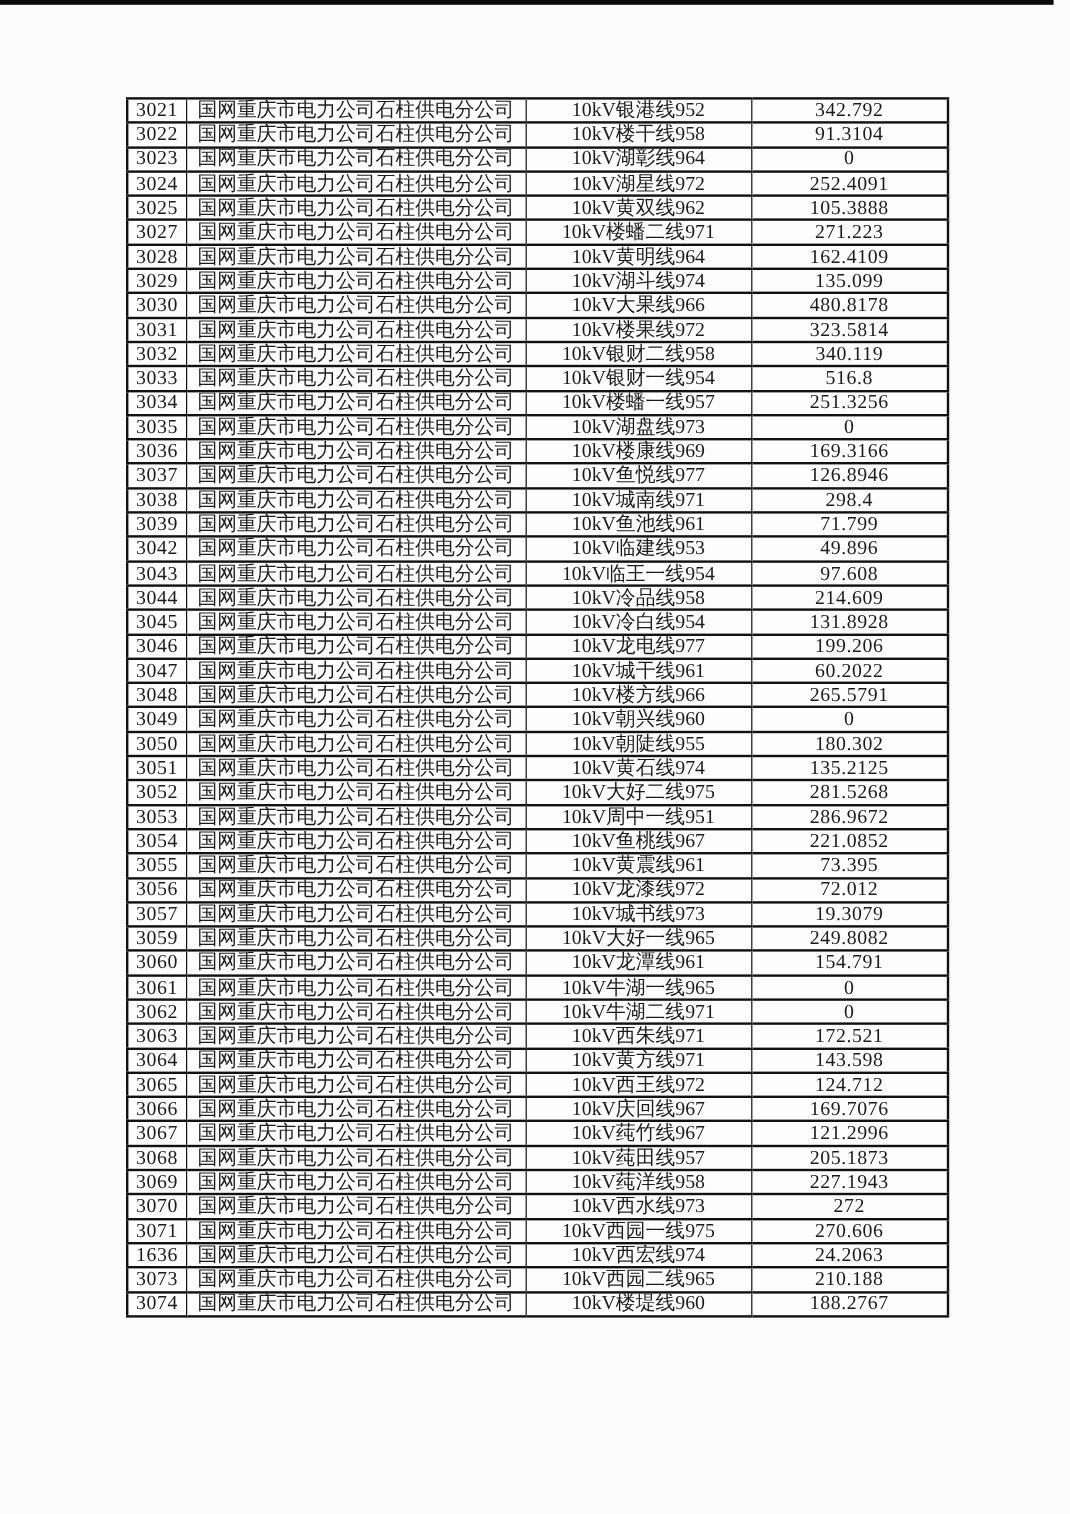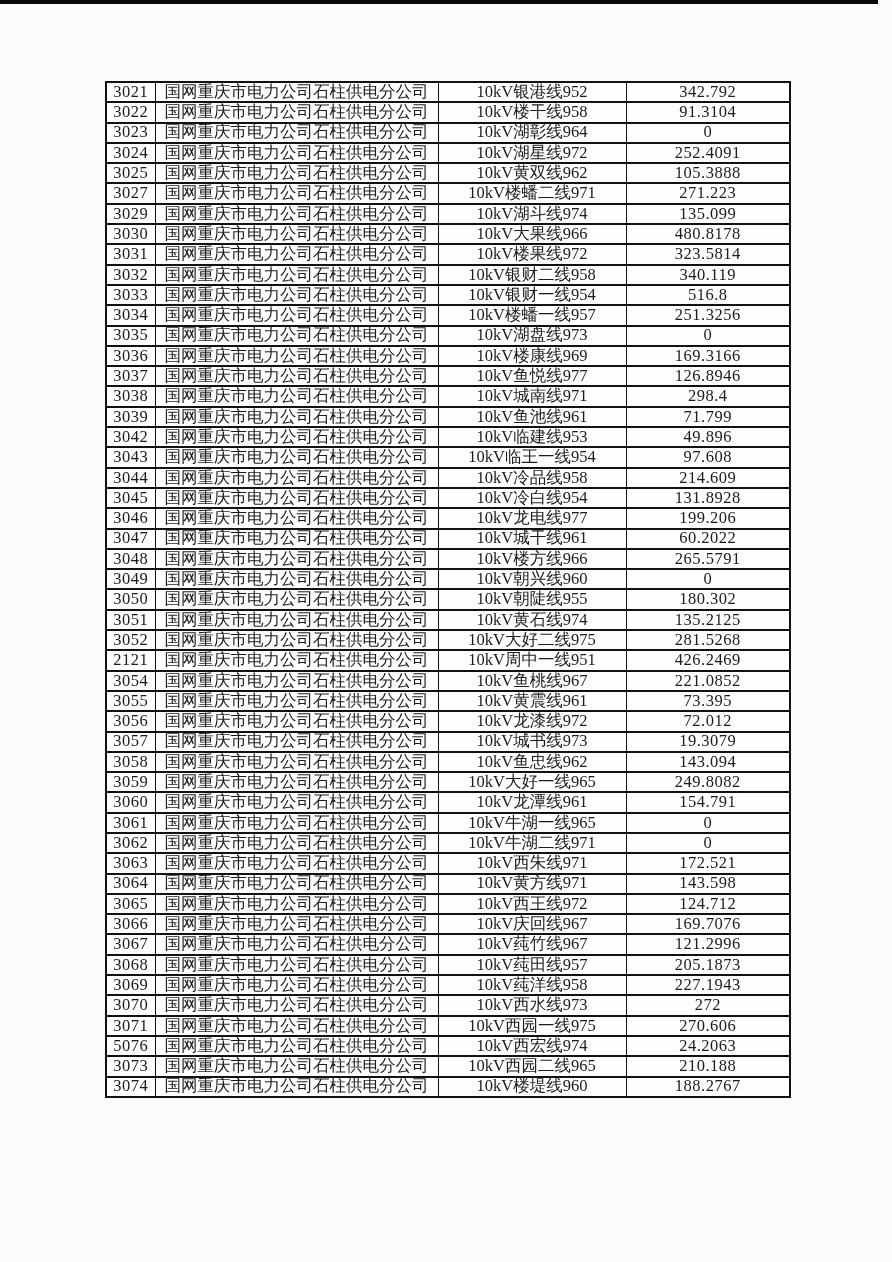--- a/index.html
+++ b/index.html
@@ -106,20 +106,26 @@
           <td class="col-line">10kV黄双线962</td>
           <td class="col-value">105.3888</td>
         </tr>
         <tr>
           <td class="col-id">3027</td>
           <td class="col-company">国网重庆市电力公司石柱供电分公司</td>
           <td class="col-line">10kV楼蟠二线971</td>
           <td class="col-value">271.223</td>
         </tr>
         <tr>
+          <td class="col-id">3028</td>
+          <td class="col-company">国网重庆市电力公司石柱供电分公司</td>
+          <td class="col-line">10kV黄明线964</td>
+          <td class="col-value">162.4109</td>
+        </tr>
+        <tr>
           <td class="col-id">3029</td>
           <td class="col-company">国网重庆市电力公司石柱供电分公司</td>
           <td class="col-line">10kV湖斗线974</td>
           <td class="col-value">135.099</td>
         </tr>
         <tr>
           <td class="col-id">3030</td>
           <td class="col-company">国网重庆市电力公司石柱供电分公司</td>
           <td class="col-line">10kV大果线966</td>
           <td class="col-value">480.8178</td>
@@ -238,24 +244,24 @@
           <td class="col-line">10kV黄石线974</td>
           <td class="col-value">135.2125</td>
         </tr>
         <tr>
           <td class="col-id">3052</td>
           <td class="col-company">国网重庆市电力公司石柱供电分公司</td>
           <td class="col-line">10kV大好二线975</td>
           <td class="col-value">281.5268</td>
         </tr>
         <tr>
-          <td class="col-id">2121</td>
+          <td class="col-id">3053</td>
           <td class="col-company">国网重庆市电力公司石柱供电分公司</td>
           <td class="col-line">10kV周中一线951</td>
-          <td class="col-value">426.2469</td>
+          <td class="col-value">286.9672</td>
         </tr>
         <tr>
           <td class="col-id">3054</td>
           <td class="col-company">国网重庆市电力公司石柱供电分公司</td>
           <td class="col-line">10kV鱼桃线967</td>
           <td class="col-value">221.0852</td>
         </tr>
         <tr>
           <td class="col-id">3055</td>
           <td class="col-company">国网重庆市电力公司石柱供电分公司</td>
@@ -268,26 +274,20 @@
           <td class="col-line">10kV龙漆线972</td>
           <td class="col-value">72.012</td>
         </tr>
         <tr>
           <td class="col-id">3057</td>
           <td class="col-company">国网重庆市电力公司石柱供电分公司</td>
           <td class="col-line">10kV城书线973</td>
           <td class="col-value">19.3079</td>
         </tr>
         <tr>
-          <td class="col-id">3058</td>
-          <td class="col-company">国网重庆市电力公司石柱供电分公司</td>
-          <td class="col-line">10kV鱼忠线962</td>
-          <td class="col-value">143.094</td>
-        </tr>
-        <tr>
           <td class="col-id">3059</td>
           <td class="col-company">国网重庆市电力公司石柱供电分公司</td>
           <td class="col-line">10kV大好一线965</td>
           <td class="col-value">249.8082</td>
         </tr>
         <tr>
           <td class="col-id">3060</td>
           <td class="col-company">国网重庆市电力公司石柱供电分公司</td>
           <td class="col-line">10kV龙潭线961</td>
           <td class="col-value">154.791</td>
@@ -352,21 +352,21 @@
           <td class="col-line">10kV西水线973</td>
           <td class="col-value">272</td>
         </tr>
         <tr>
           <td class="col-id">3071</td>
           <td class="col-company">国网重庆市电力公司石柱供电分公司</td>
           <td class="col-line">10kV西园一线975</td>
           <td class="col-value">270.606</td>
         </tr>
         <tr>
-          <td class="col-id">5076</td>
+          <td class="col-id">1636</td>
           <td class="col-company">国网重庆市电力公司石柱供电分公司</td>
           <td class="col-line">10kV西宏线974</td>
           <td class="col-value">24.2063</td>
         </tr>
         <tr>
           <td class="col-id">3073</td>
           <td class="col-company">国网重庆市电力公司石柱供电分公司</td>
           <td class="col-line">10kV西园二线965</td>
           <td class="col-value">210.188</td>
         </tr>

